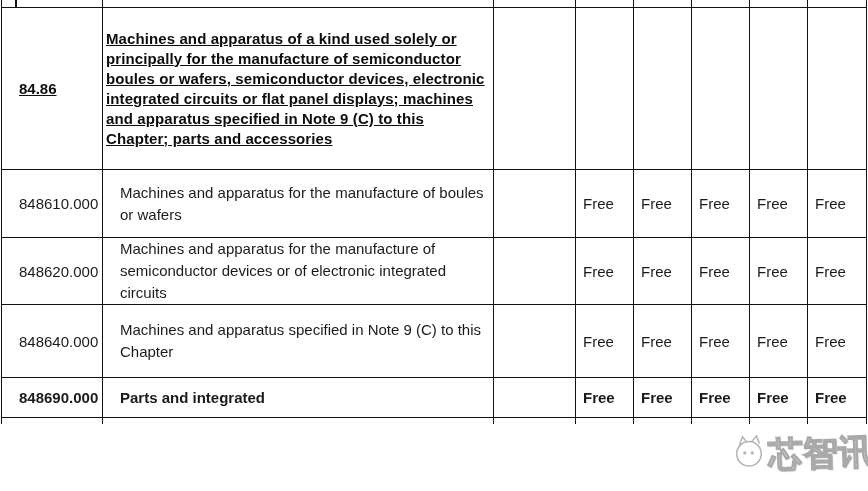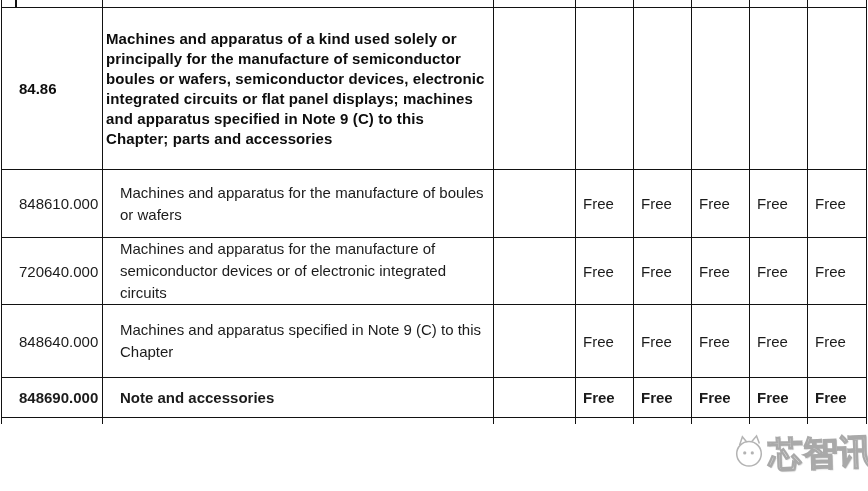--- a/index.html
+++ b/index.html
@@ -40,21 +40,21 @@
   tr.r-4      { height: 68px; }
   tr.r-5      { height: 73px; }
   tr.r-last   { height: 40px; font-weight: bold; }
   tr.sliver-top    { height: 8px; }
   tr.sliver-bottom { height: 6px; }
 
   td.code { padding-left: 17px; }
   td.desc { padding-left: 17px; padding-right: 6px; line-height: 22px; }
   td.duty { padding-left: 7px; }
 
-  tr.r-head td { font-weight: bold; color: #0d0d0d; }
+  tr.r-head td { font-weight: bold; color: #0d0d0d; text-decoration: underline; }
   tr.r-head td.desc { padding-left: 3px; padding-right: 4px; line-height: 20px; letter-spacing: 0.1px; }
 
   
   .top-sliver-divider {
     position: absolute;
     left: 15px;
     top: 0;
     width: 1.6px;
     height: 8px;
     background: #121212;
@@ -136,21 +136,21 @@
       <td class="desc">Machines and apparatus for the manufacture of boules or wafers</td>
       <td class="empty"></td>
       <td class="duty">Free</td>
       <td class="duty">Free</td>
       <td class="duty">Free</td>
       <td class="duty">Free</td>
       <td class="duty">Free</td>
     </tr>
 
     <tr class="r-3">
-      <td class="code">720640.000</td>
+      <td class="code">848620.000</td>
       <td class="desc">Machines and apparatus for the manufacture of semiconductor devices or of electronic integrated circuits</td>
       <td class="empty"></td>
       <td class="duty">Free</td>
       <td class="duty">Free</td>
       <td class="duty">Free</td>
       <td class="duty">Free</td>
       <td class="duty">Free</td>
     </tr>
 
 
@@ -160,21 +160,21 @@
       <td class="empty"></td>
       <td class="duty">Free</td>
       <td class="duty">Free</td>
       <td class="duty">Free</td>
       <td class="duty">Free</td>
       <td class="duty">Free</td>
     </tr>
 
     <tr class="r-last">
       <td class="code">848690.000</td>
-      <td class="desc">Note and accessories</td>
+      <td class="desc">Parts and integrated</td>
       <td class="empty"></td>
       <td class="duty">Free</td>
       <td class="duty">Free</td>
       <td class="duty">Free</td>
       <td class="duty">Free</td>
       <td class="duty">Free</td>
     </tr>
 
     <tr class="sliver-bottom">
       <td></td>

